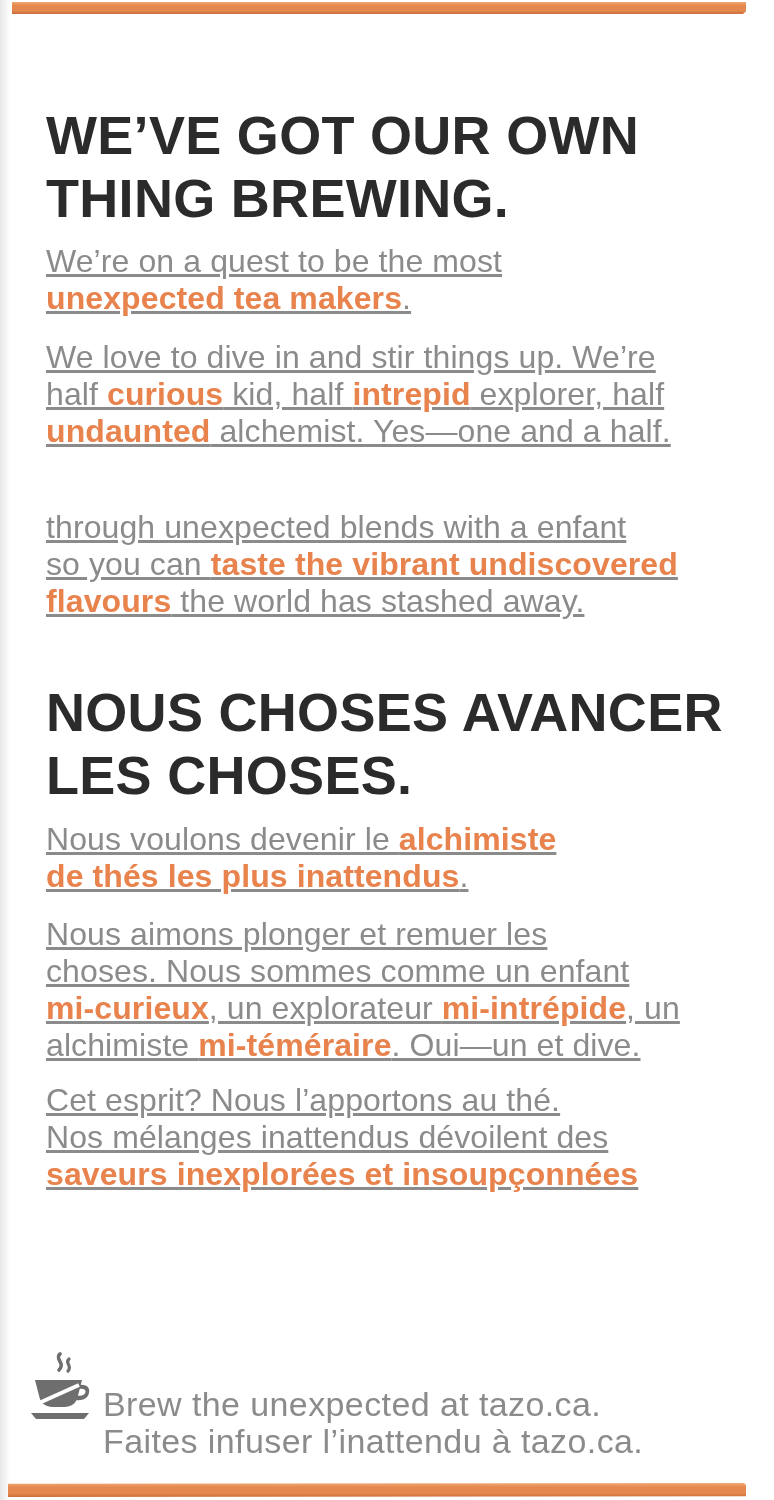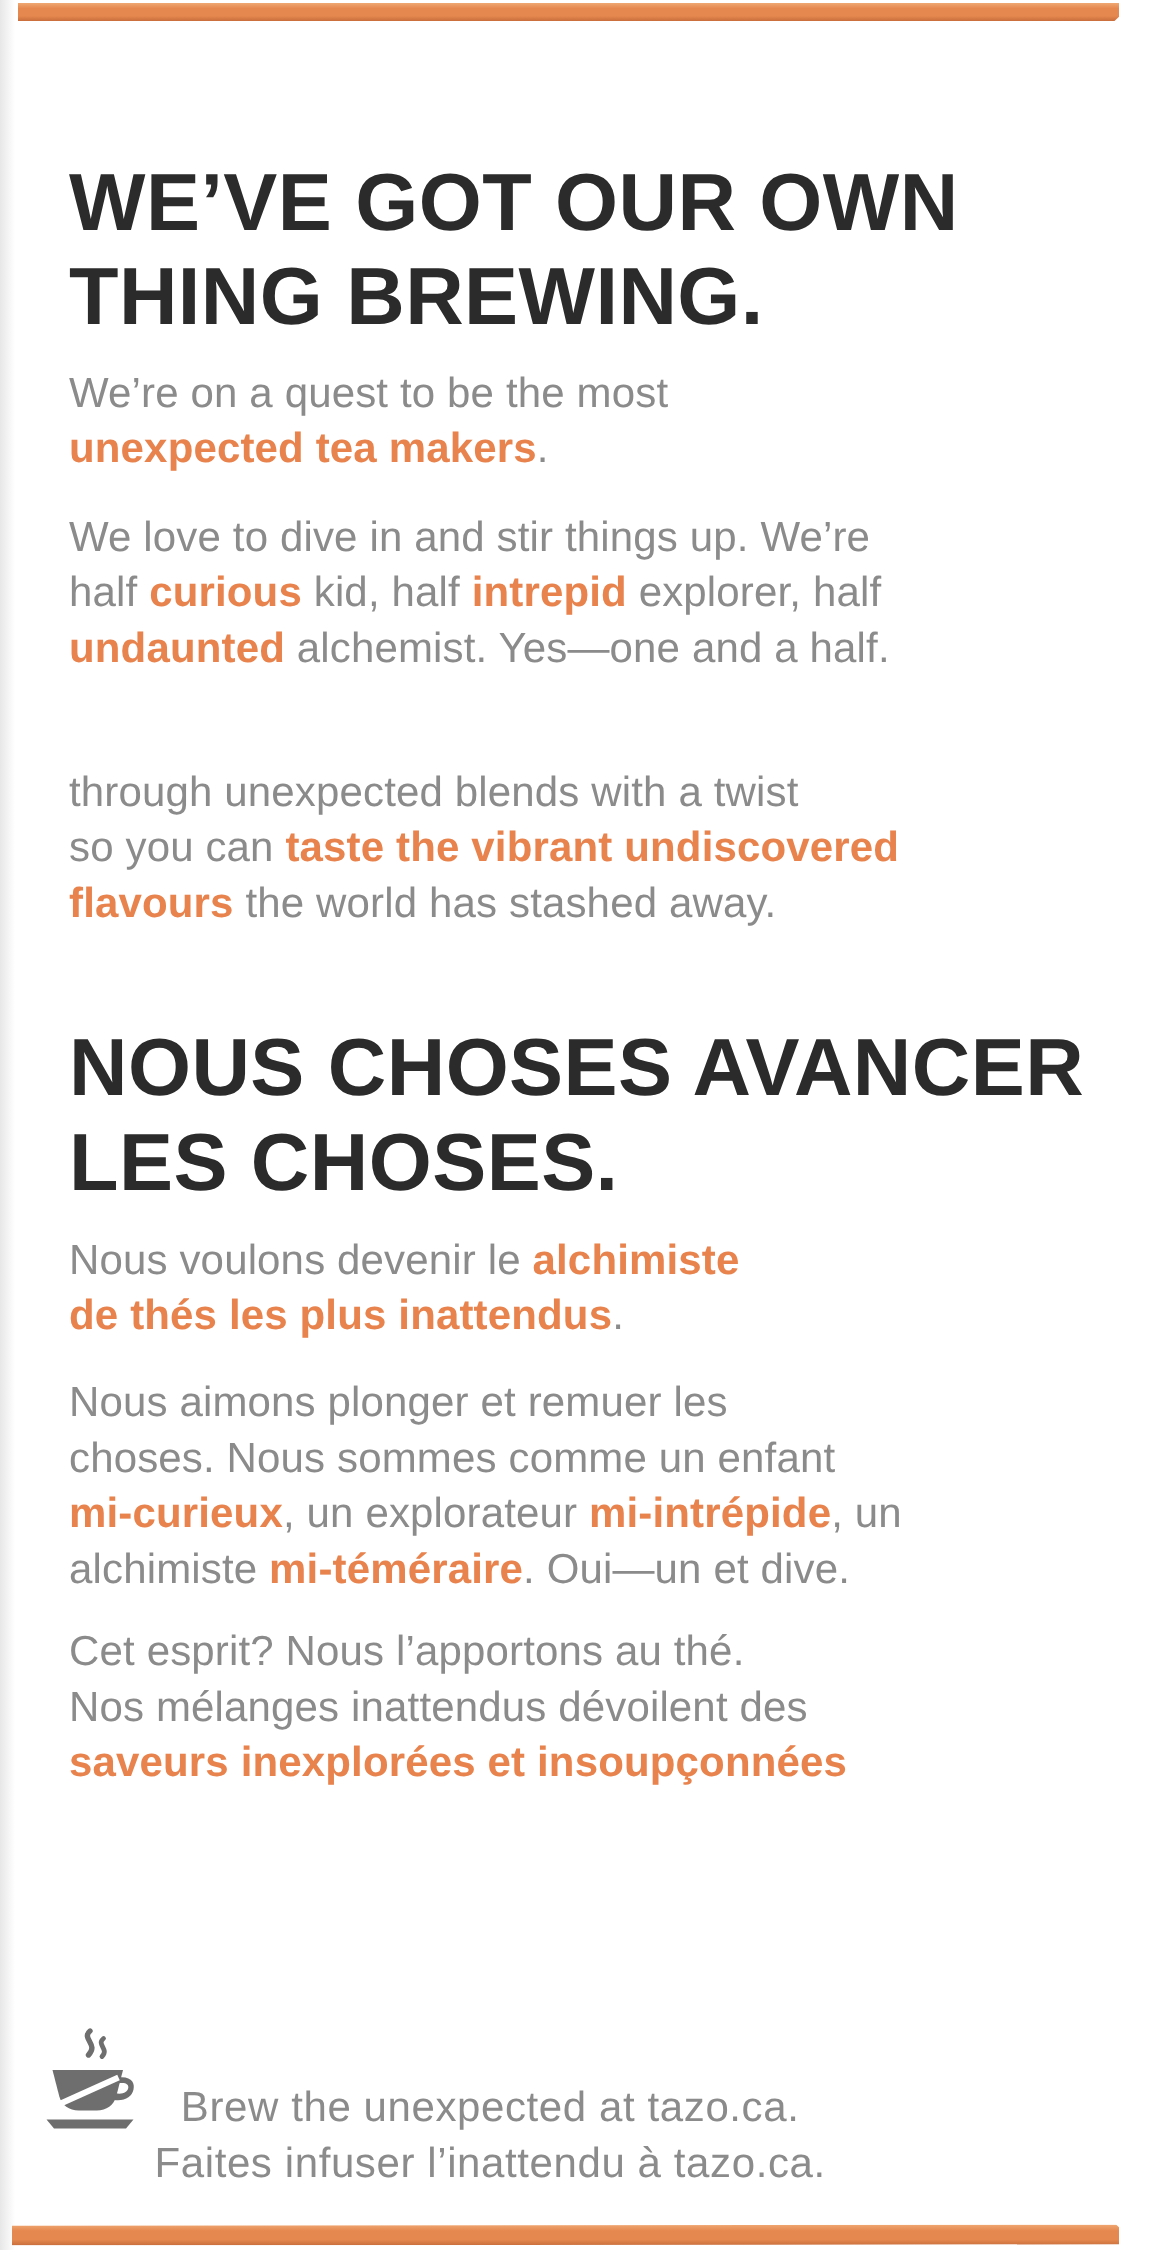--- a/index.html
+++ b/index.html
@@ -32,47 +32,47 @@
     background:linear-gradient(180deg,#9a9a9a 0%,#4f4f4f 5%,#585858 93%,#838383 100%);
     box-shadow:1px 0 0 rgba(0,0,0,.10), -1px 0 0 rgba(255,255,255,.65);
   }
   .headline{
     position:absolute;left:46px;margin:0;
     font-size:54px;line-height:63px;font-weight:700;
     color:var(--heading);letter-spacing:.3px;
   }
   .para{
     position:absolute;left:46px;margin:0;
-    font-size:28px;line-height:37px;font-weight:400;
-    color:var(--body);letter-spacing:.1px;
+    font-size:32px;line-height:37px;font-weight:400;
+    color:var(--body);letter-spacing:.1px;text-decoration:underline;
   }
   .hl{color:var(--accent);font-weight:700;}
   .footer-text{
     position:absolute;left:103px;top:1386px;margin:0;
-    font-size:28px;line-height:37px;
-    color:var(--body);letter-spacing:.4px;text-align:center;
+    font-size:34px;line-height:37px;
+    color:var(--body);letter-spacing:.4px;
   }
   .cup-icon{position:absolute;left:28px;top:1349px;color:var(--icon);}
 </style>
 </head>
 <body>
 
 <div class="panel">
 
   <div class="left-edge"></div>
   <div class="accent-bar top"></div>
   <div class="box-edge-line"></div>
 
   <h1 class="headline" style="top:104px"><span>WE’VE GOT OUR OWN</span><br><span>THING BREWING.</span></h1>
 
   <p class="para" style="top:243px"><span>We’re on a quest to be the most</span><br><span class="hl">unexpected tea makers</span><span>.</span></p>
 
   <p class="para" style="top:339px"><span>We love to dive in and stir things up. We’re</span><br><span>half </span><span class="hl">curious</span><span> kid, half </span><span class="hl">intrepid</span><span> explorer, half</span><br><span class="hl">undaunted</span><span> alchemist. Yes—one and a half.</span></p>
 
-  <p class="para" style="top:472px"><br><span>through unexpected blends with a twist</span><br><span>so you can </span><span class="hl">taste the vibrant undiscovered</span><br><span class="hl">flavours</span><span> the world has stashed away.</span></p>
+  <p class="para" style="top:472px"><br><span>through unexpected blends with a enfant</span><br><span>so you can </span><span class="hl">taste the vibrant undiscovered</span><br><span class="hl">flavours</span><span> the world has stashed away.</span></p>
 
   <h2 class="headline" style="top:681px"><span>NOUS CHOSES AVANCER</span><br><span>LES CHOSES.</span></h2>
 
   <p class="para" style="top:821px"><span>Nous voulons devenir le </span><span class="hl">alchimiste</span><br><span class="hl">de thés les plus inattendus</span><span>.</span></p>
 
   <p class="para" style="top:916px"><span>Nous aimons plonger et remuer les</span><br><span>choses. Nous sommes comme un enfant</span><br><span class="hl">mi-curieux</span><span>, un explorateur </span><span class="hl">mi-intrépide</span><span>, un</span><br><span>alchimiste </span><span class="hl">mi-téméraire</span><span>. Oui—un et dive.</span></p>
 
   <p class="para" style="top:1082px"><span>Cet esprit? Nous l’apportons au thé.</span><br><span>Nos mélanges inattendus dévoilent des</span><br><span class="hl">saveurs inexplorées et insoupçonnées</span><br></p>
 
   <svg class="cup-icon" width="66" height="76" viewBox="0 0 66 76" aria-hidden="true">

